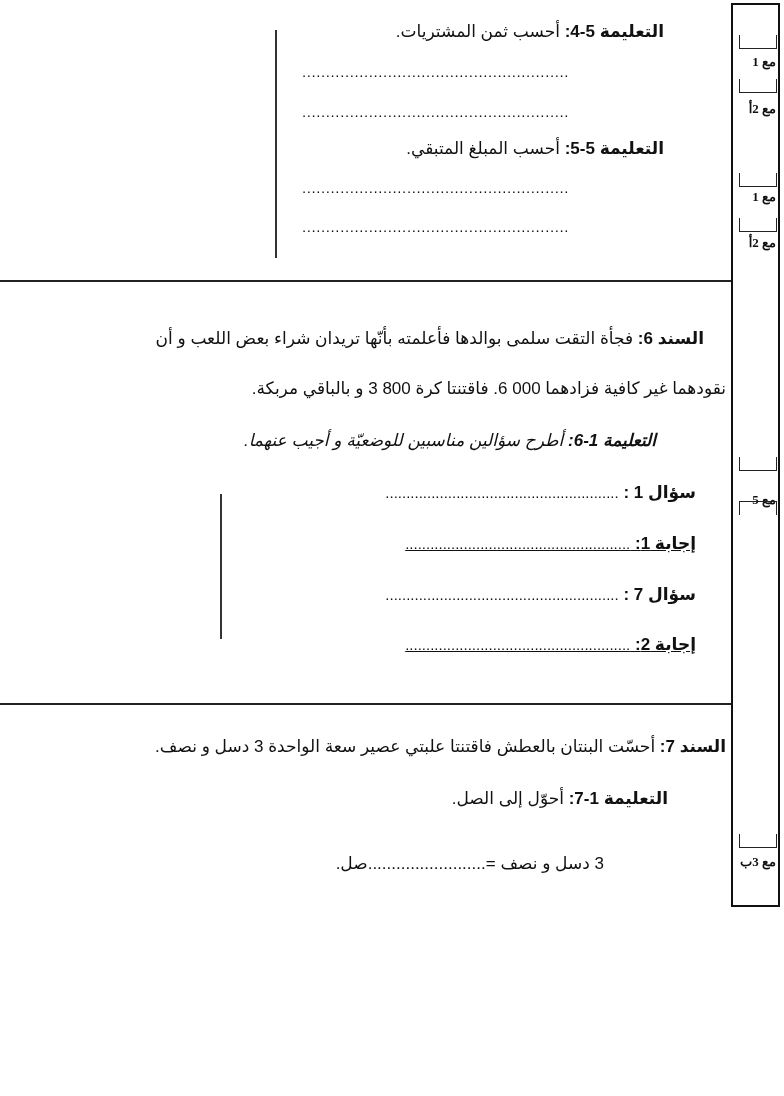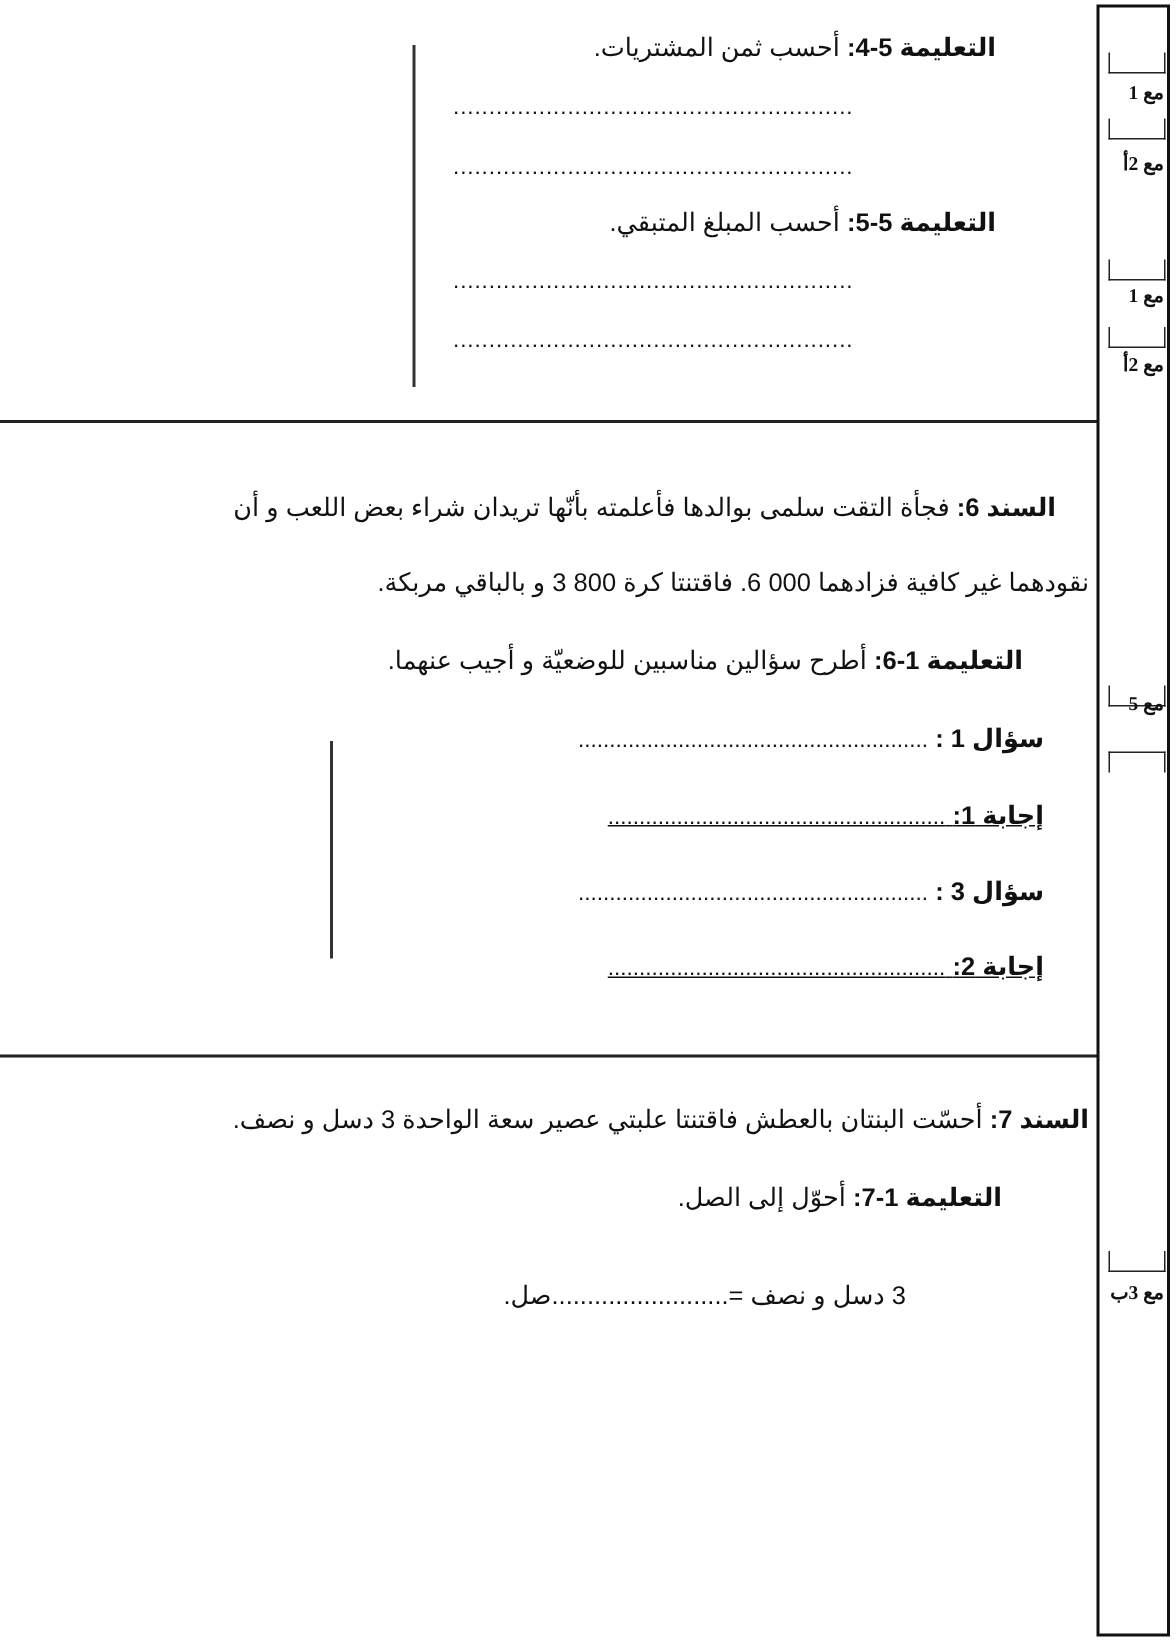--- a/index.html
+++ b/index.html
@@ -11,21 +11,21 @@
   .abs { position: absolute; }
   .rtl { direction: rtl; unicode-bidi: plaintext; white-space: nowrap; text-align: right; }
   .line-text { font-size: 17px; line-height: 22px; }
   .bold { font-weight: bold; }
   .dots { font-size: 15px; letter-spacing: 0.6px; color: #111; white-space: nowrap; overflow: hidden; }
 
   .hrule { position: absolute; height: 2px; background: #222; }
   .vrule { position: absolute; width: 2px; background: #333; }
 
   .sidebar {
-    position: absolute; left: 731px; top: 3px; width: 49px; height: 1088px;
+    position: absolute; left: 731px; top: 3px; width: 49px; height: 904px;
     border: 2px solid #111; box-sizing: border-box;
   }
   .bracket {
     position: absolute; left: 6px; width: 38px; height: 14px;
     border-left: 1.5px solid #222; border-right: 1.5px solid #222; border-bottom: 1.5px solid #222;
     box-sizing: border-box;
   }
   .bracket.top {
     border-bottom: none; border-top: 1.5px solid #222;
   }
@@ -62,36 +62,36 @@
 <div class="hrule" style="left:0; top:280px; width:732px;"></div>
 
 <div>
   <div class="abs rtl line-text" style="right:80px; top:328px;">
     <span class="bold">السند</span>
     <span class="bold">6:</span>
     <span>فجأة التقت سلمى بوالدها فأعلمته بأنّها تريدان شراء بعض اللعب و أن</span>
   </div>
   <div class="abs rtl line-text" style="right:58px; top:378px;">نقودهما غير كافية فزادهما 000 6. فاقتنتا كرة 800 3   و بالباقي مربكة.</div>
 
-  <div class="abs rtl line-text" style="right:102px; top:430px;">
+  <div class="abs rtl line-text" style="right:128px; top:430px;font-style:italic;">
     <span class="bold">التعليمة</span>
     <span class="bold">1-6:</span>
     <span>أطرح سؤالين مناسبين للوضعيّة و أجيب عنهما.</span>
   </div>
 
   <div class="abs rtl line-text" style="right:88px; top:482px;">
     <span class="bold">سؤال 1 :</span>
     <span class="dots">........................................................</span>
   </div>
   <div class="abs rtl line-text" style="right:88px; top:533px;text-decoration:underline;">
     <span class="bold">إجابة 1:</span>
     <span class="dots">......................................................</span>
   </div>
   <div class="abs rtl line-text" style="right:88px; top:584px;">
-    <span class="bold">سؤال 3 :</span>
+    <span class="bold">سؤال 7 :</span>
     <span class="dots">........................................................</span>
   </div>
   <div class="abs rtl line-text" style="right:88px; top:634px;text-decoration:underline;">
     <span class="bold">إجابة 2:</span>
     <span class="dots">......................................................</span>
   </div>
 
   <div class="vrule" style="left:220px; top:494px; height:145px;"></div>
 </div>
 
@@ -120,18 +120,18 @@
   <div class="bracket" style="top:74px;"></div>
   <div class="mark" style="top:96px;">مع 2أ</div>
 
   <div class="bracket" style="top:168px;"></div>
   <div class="mark" style="top:184px;">مع 1</div>
 
   <div class="bracket" style="top:213px;"></div>
   <div class="mark" style="top:230px;">مع 2أ</div>
 
   <div class="bracket" style="top:452px;"></div>
-  <div class="mark" style="top:456px;">مع 5</div>
+  <div class="mark" style="top:487px;">مع 5</div>
   <div class="bracket top" style="top:496px;"></div>
 
   <div class="bracket" style="top:829px;"></div>
   <div class="mark" style="top:849px;">مع 3ب</div>
 </div>
 
 </body></html>

